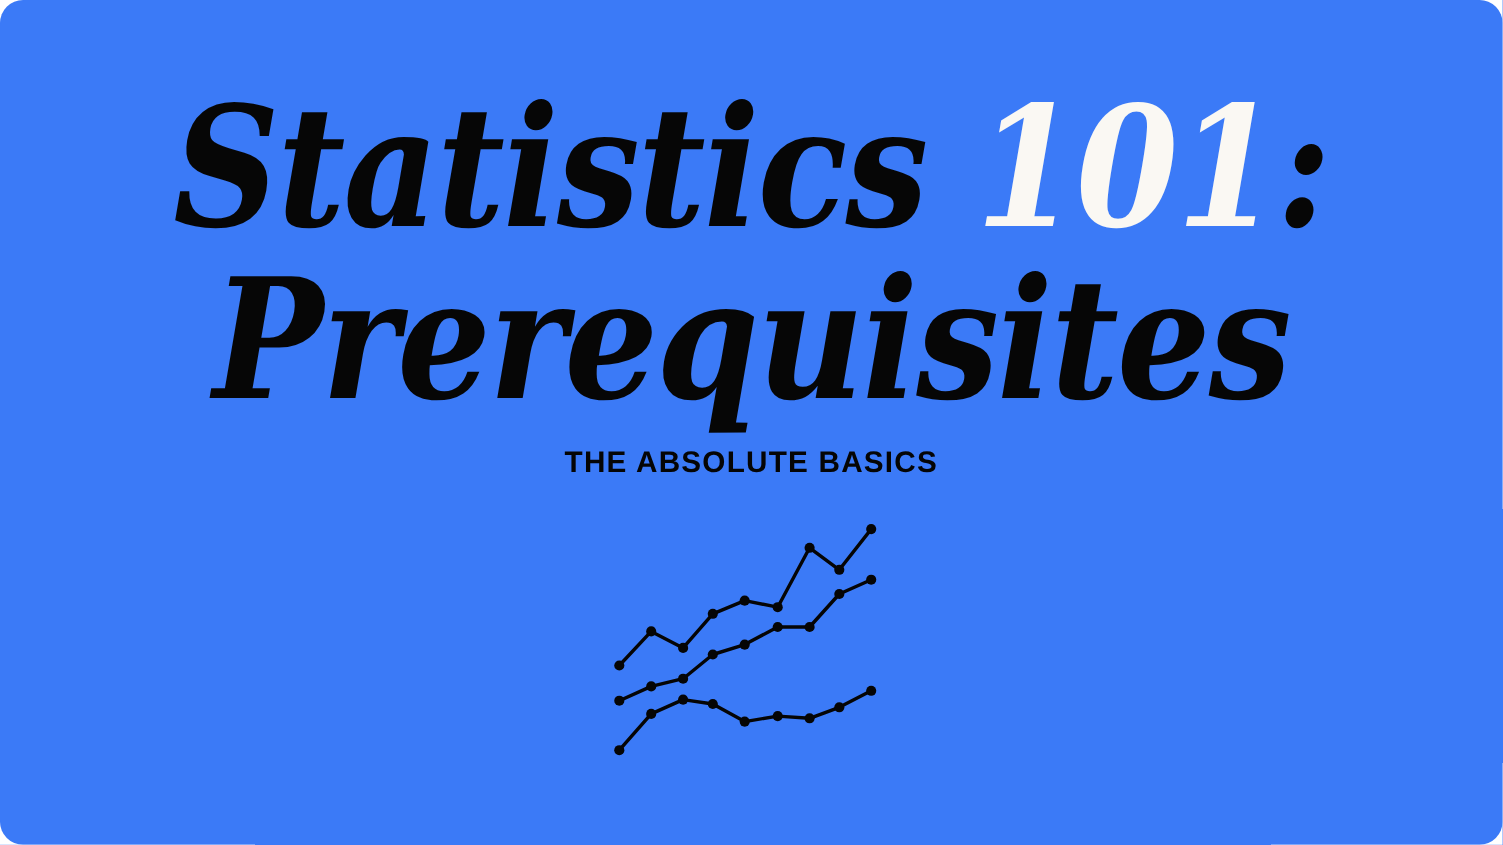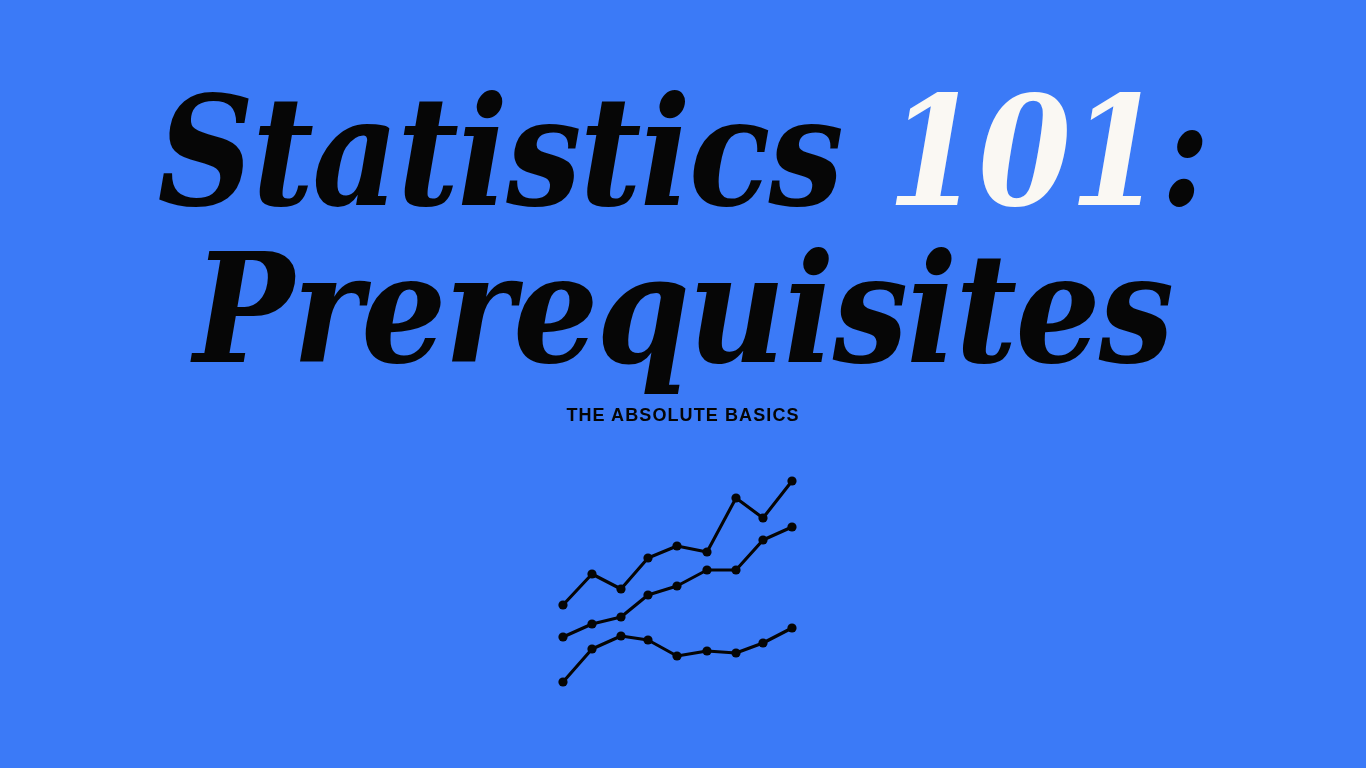--- a/index.html
+++ b/index.html
@@ -12,20 +12,21 @@
     height: 768px;
     overflow: hidden;
     font-family: "Liberation Sans", sans-serif;
   }
   #slide {
     position: relative;
     width: 1366px;
     height: 768px;
     background: #3b7af7;
     overflow: hidden;
+    border-radius: 21px;
   }
   #title-block {
     position: absolute;
     left: 0;
     top: 78px;
     width: 1366px;
     text-align: center;
     line-height: 0.98;
   }
   .title-line {
@@ -50,21 +51,21 @@
     color: #060606;
   }
   #subtitle {
     position: absolute;
     left: 0;
     top: 405px;
     width: 1366px;
     text-align: center;
     font-family: "Liberation Sans", sans-serif;
     font-weight: bold;
-    font-size: 18px;
+    font-size: 27px;
     letter-spacing: 1.1px;
     color: #050505;
     white-space: nowrap;
   }
   #chart-figure {
     position: absolute;
     left: 540px;
     top: 460px;
     width: 280px;
     height: 240px;

